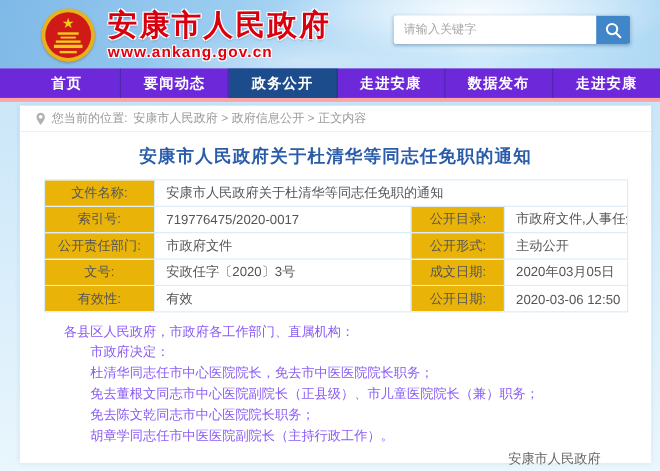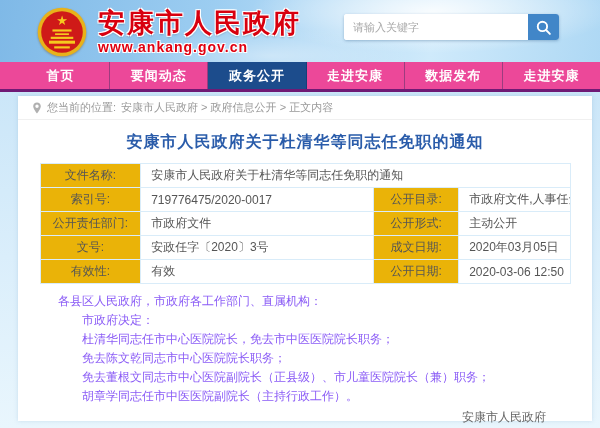--- a/index.html
+++ b/index.html
@@ -22,36 +22,36 @@
   .brand-text { display:flex; flex-direction:column; }
   .site-name {
     color:#d8000f; font-size:27px; font-weight:bold; letter-spacing:2px; line-height:30px;
     text-shadow:-1px -1px 0 #fff,1px -1px 0 #fff,-1px 1px 0 #fff,1px 1px 0 #fff,0 2px 2px rgba(0,0,0,.2);
   }
   .site-url {
     color:#e00010; font-size:14px; font-weight:bold; letter-spacing:1px; line-height:18px;
     text-shadow:-1px -1px 0 #fff,1px -1px 0 #fff,-1px 1px 0 #fff,1px 1px 0 #fff;
   }
   .search-bar {
-    position:absolute; left:344px; top:14px; width:215px; height:26px;
+    position:absolute; left:358px; top:14px; width:215px; height:26px;
     display:flex; background:#fff; border-radius:3px; overflow:hidden;
     box-shadow:0 1px 3px rgba(30,80,130,.35);
     gap:24px;
   }
   .search-bar input {
     flex:1; border:none; outline:none; padding:0 9px; font-size:11px; color:#444;
     font-family:"Liberation Sans","DejaVu Sans",sans-serif;
   }
   .search-bar input::placeholder { color:#a9a9a9; }
   .search-bar button {
     width:44px; border:none; background:#4186c8; display:flex; align-items:center;
     justify-content:center; cursor:pointer;
   }
   
-  .main-nav { height:30px; display:flex; background:#ec4899; border-bottom:3px solid #701a75;padding-left:12px; }
+  .main-nav { height:30px; display:flex; background:#6d28d9; border-bottom:3px solid #fca5a5;padding-left:12px; }
   .nav-item {
     flex:1; display:flex; align-items:center; justify-content:center;
     color:#fff; font-size:13px; font-weight:bold; cursor:pointer; text-decoration:none;
     border-right:1px solid rgba(10,40,80,.35); letter-spacing:1px;
   }
   .nav-item:last-child { border-right:none; }
   .nav-item.active { background:#1c4c8c; }
   
   .card {
     background:#fff; margin:4px 8px 0 18px; height:325px; position:relative;
@@ -165,19 +165,19 @@
       <td class="lbl">公开日期:</td>
       <td>2020-03-06 12:50</td>
     </tr>
   </tbody>
     </table>
 
   <div class="article-body">
     <p>各县区人民政府，市政府各工作部门、直属机构：</p>
     <p class="indent">市政府决定：</p>
     <p class="indent">杜清华同志任市中心医院院长，免去市中医医院院长职务；</p>
+    <p class="indent">免去董根文同志市中心医院副院长（正县级）、市儿童医院院长（兼）职务；</p>
     <p class="indent">免去陈文乾同志市中心医院院长职务；</p>
-    <p class="indent">免去董根文同志市中心医院副院长（正县级）、市儿童医院院长（兼）职务；</p>
     <p class="indent">胡章学同志任市中医医院副院长（主持行政工作）。</p>
   </div>
 
   <div class="signature">安康市人民政府</div>
 </main>
 
 </body></html>

